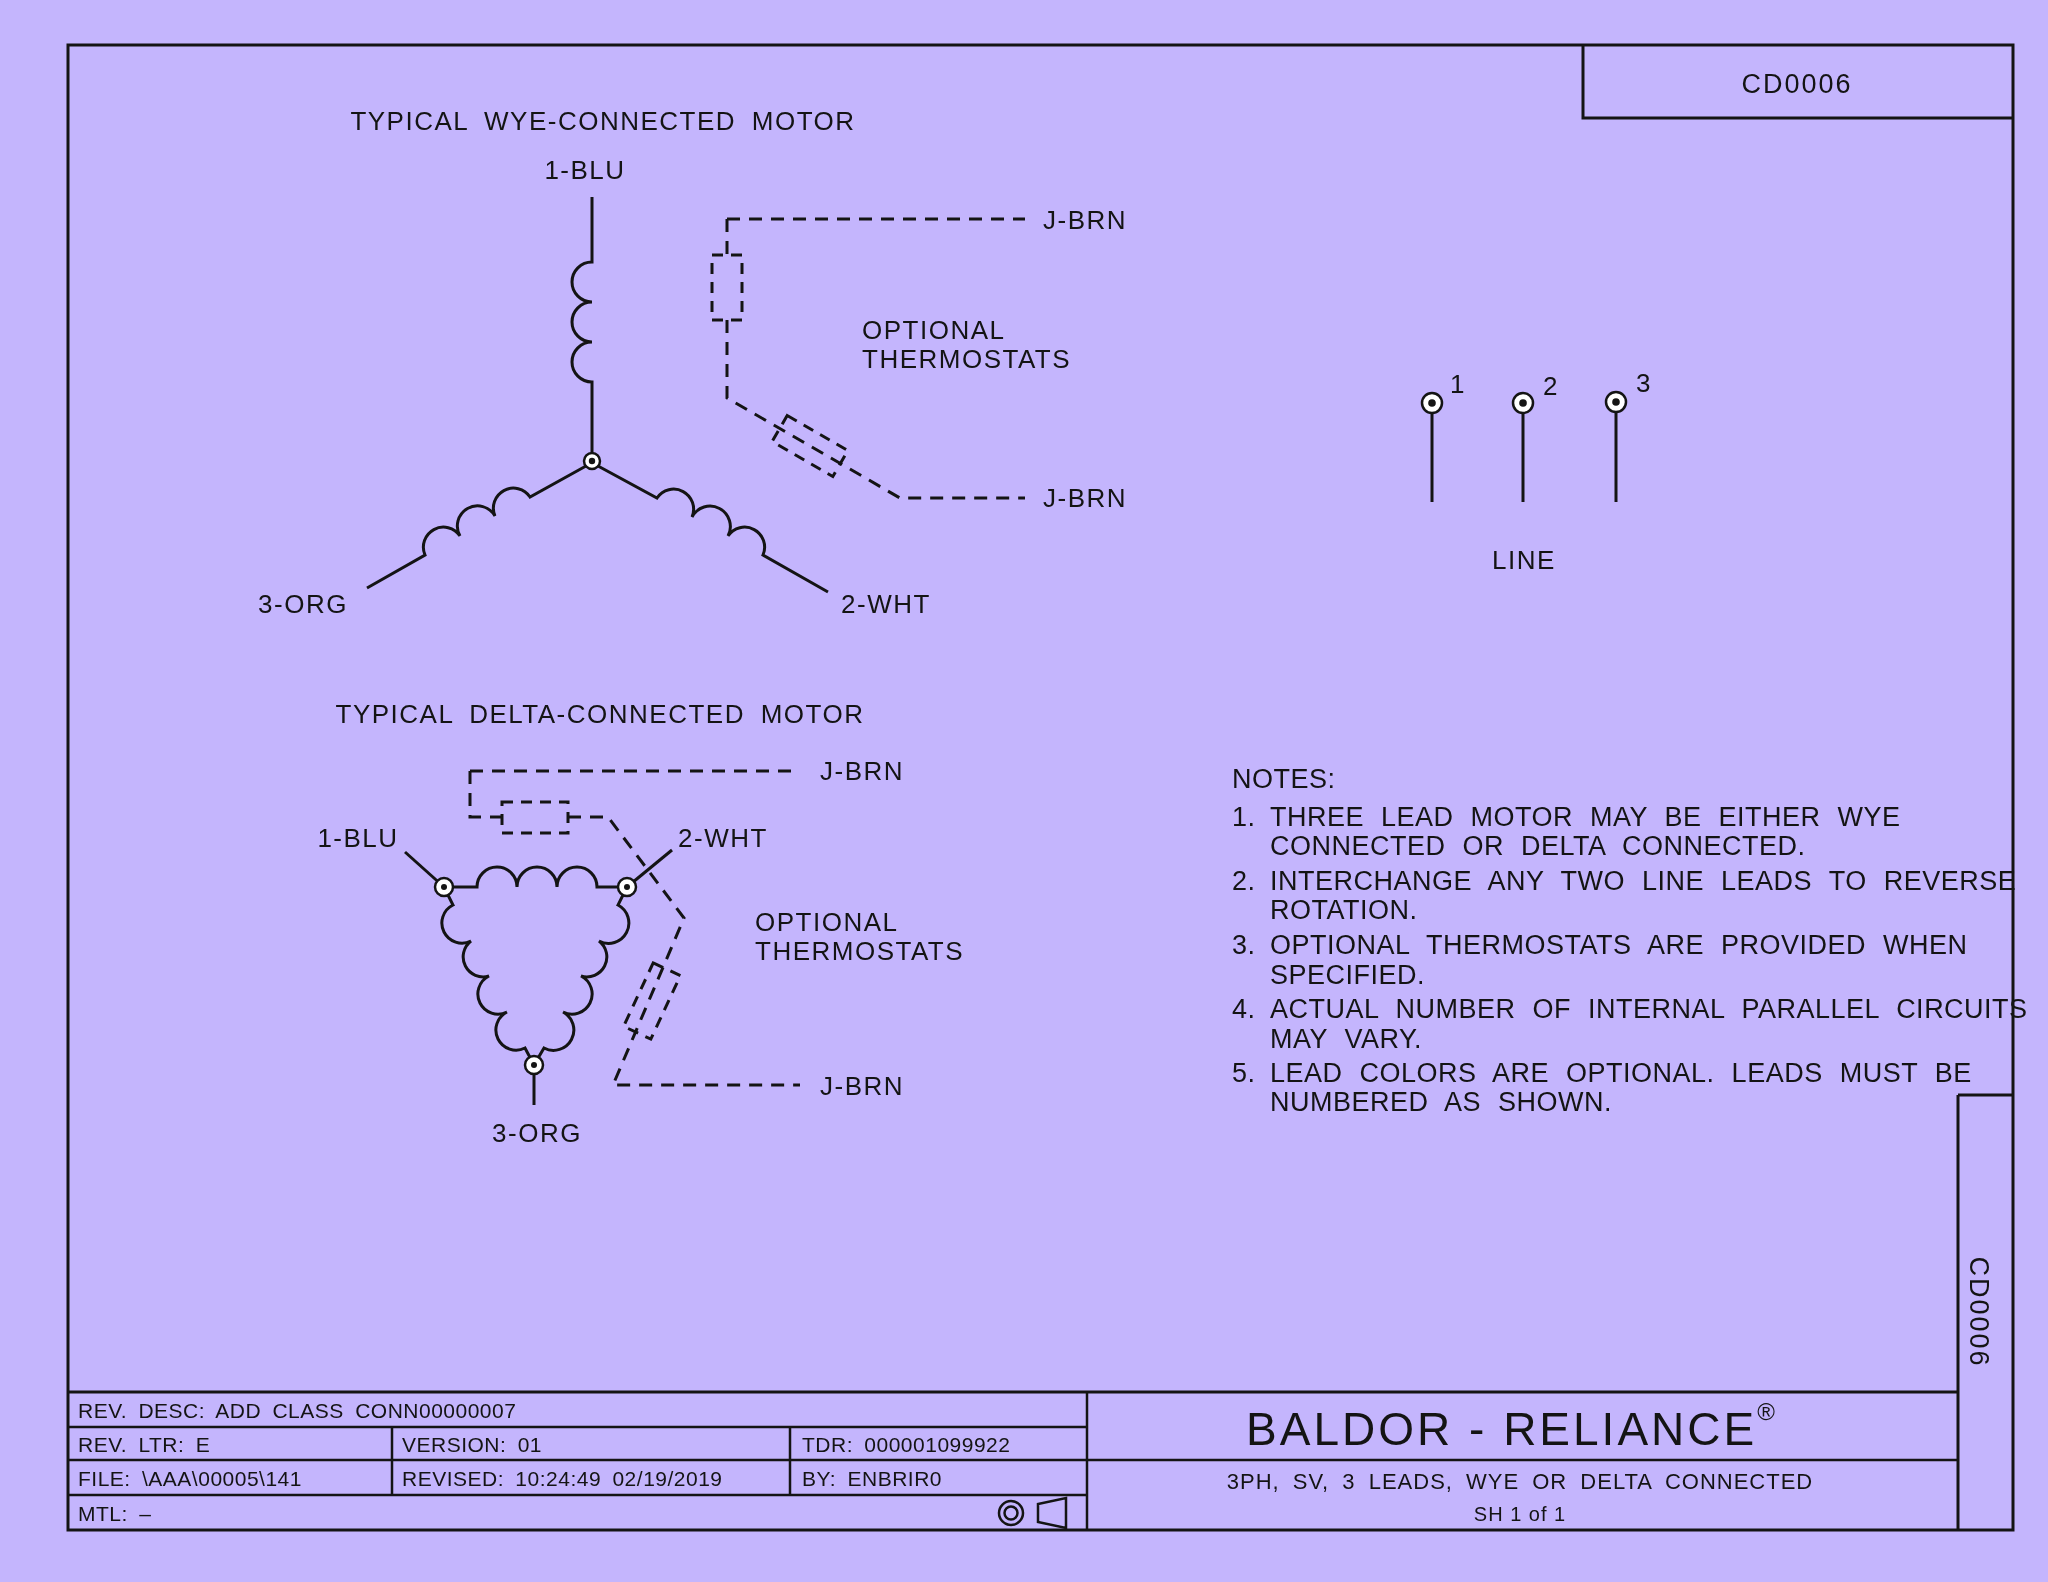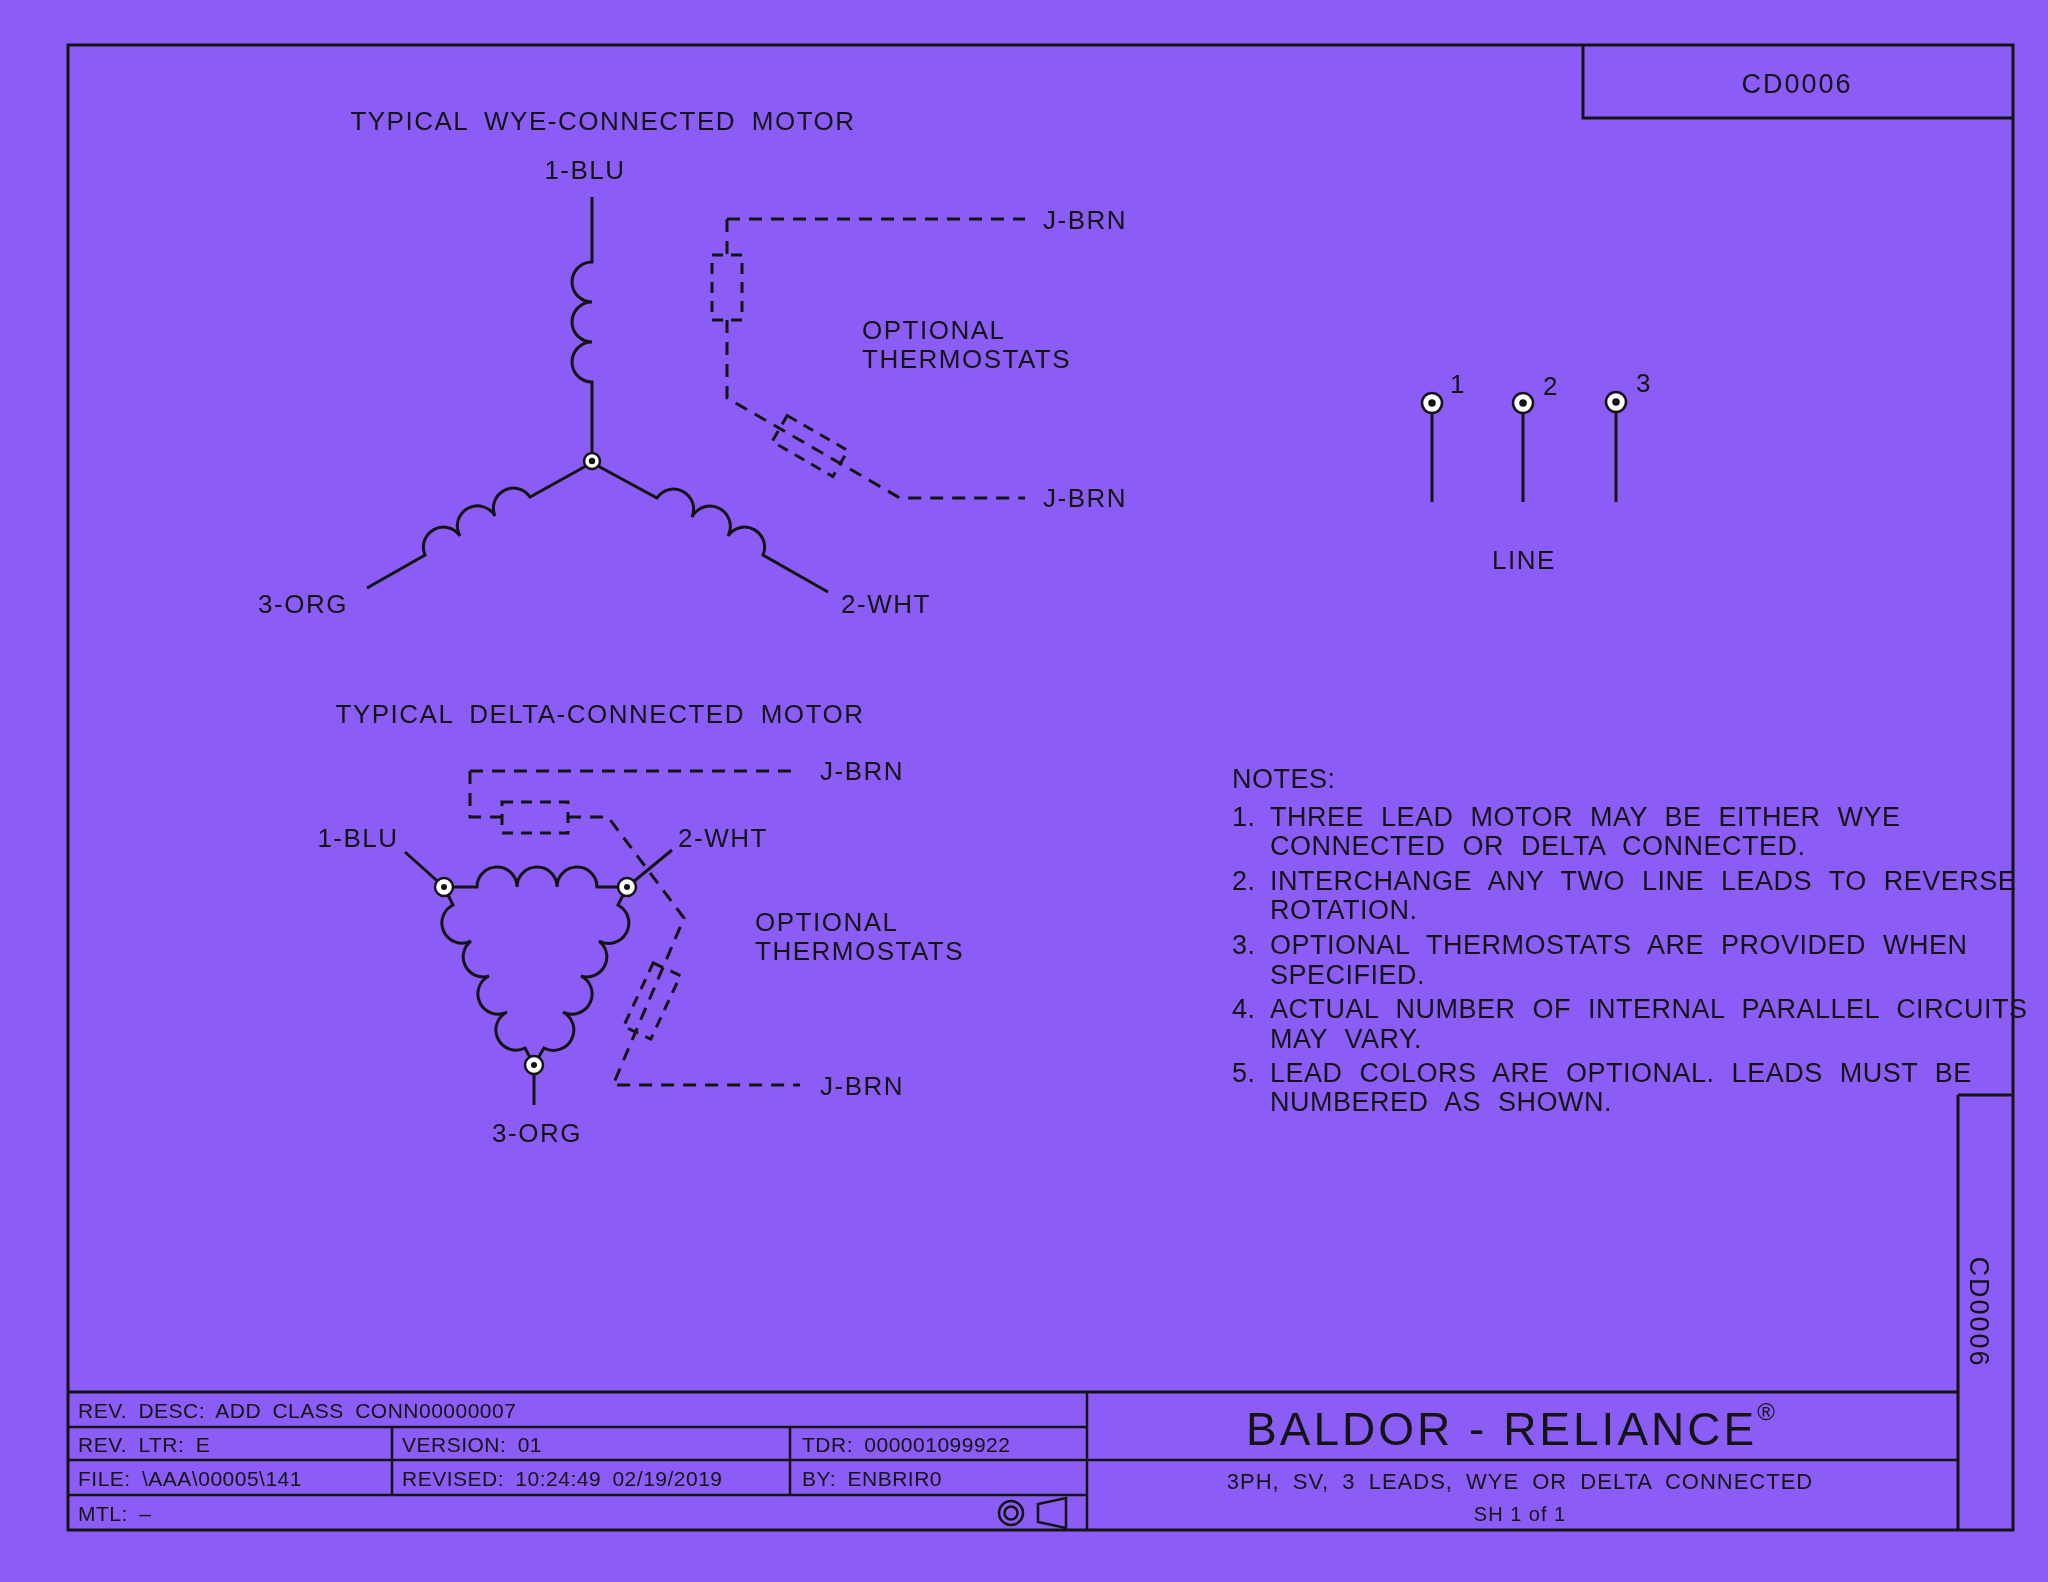--- a/index.html
+++ b/index.html
@@ -1,17 +1,17 @@
 <!DOCTYPE html>
 <html><head>
 <meta charset="utf-8">
 <style>
   html,body { margin:0; padding:0; background:#e8e8e8; }
   .sheet-wrap {
-    width:2048px; height:1582px; background:#8b5cf6; position:relative;
+    width:2048px; height:1582px; background:#c4b5fd; position:relative;
     font-family:"Liberation Sans", sans-serif;
   }
   svg text {
     fill:#141414;
     font-family:"Liberation Sans", sans-serif;
     dominant-baseline:central;
   }
   .dt   { font-size:26px; letter-spacing:1.5px; word-spacing:7px; }
   .nt   { font-size:27px; letter-spacing:0.5px; word-spacing:9px; }
   .tb   { font-size:21px; letter-spacing:0.5px; word-spacing:5px; }

